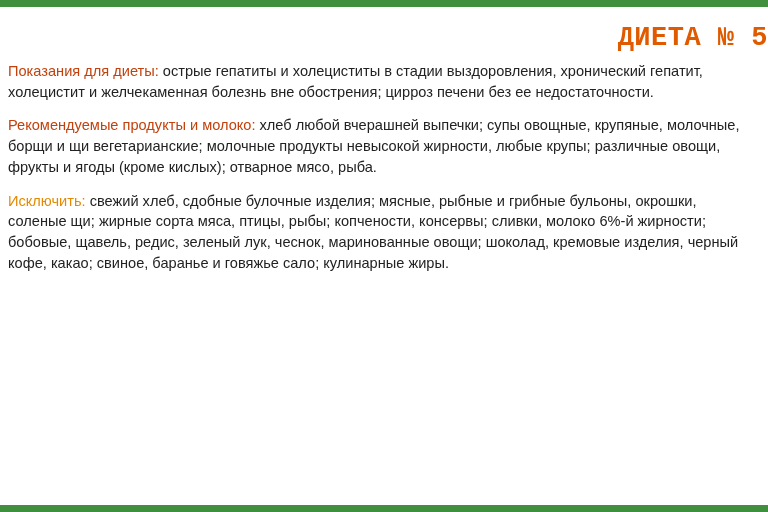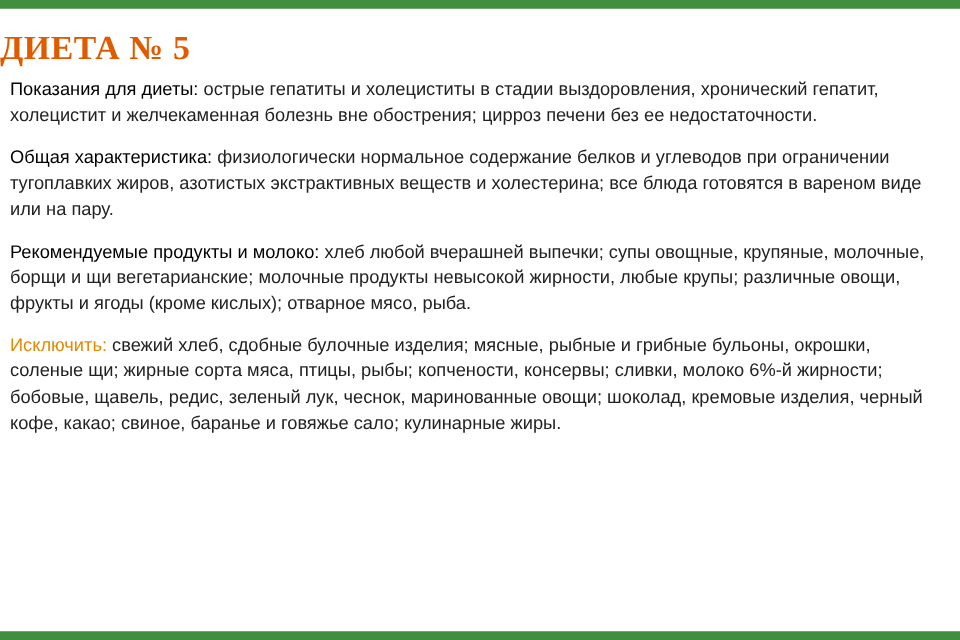--- a/index.html
+++ b/index.html
@@ -18,65 +18,62 @@
     width: 768px;
     height: 512px;
     box-sizing: border-box;
     border-top: 7px solid #3f8f3f;
     border-bottom: 7px solid #3f8f3f;
     border-left: 0;
     border-right: 0;
     background: #ffffff;
   }
   .title {
-    text-align: left;
+    text-align: right;
     color: #e05a00;
     font-weight: bold;
     font-size: 27px;
     letter-spacing: 0.5px;
     margin: 16px 0 8px 0;
-    font-family: Liberation Serif, serif;
+    font-family: Liberation Mono, monospace;
   }
   .content {
     padding: 0 14px 0 8px;
   }
   .para {
     color: #222222;
     font-size: 14.6px;
     line-height: 1.42;
     margin: 0 0 13px 0;
     text-align: left;
   }
   .para:last-child {
     margin-bottom: 16px;
   }
   .lead {
-    color: #000000;
+    color: #c2410c;
     font-weight: normal;
   }
   .lead-ex {
     color: #e38a00;
   }
 </style>
 </head>
 <body>
 
 <div id="page">
 
   <div class="title">ДИЕТА № 5</div>
 
   <div class="content">
 
     <p class="para">
       <span class="lead">Показания для диеты:</span><span> острые гепатиты и холециститы в стадии выздоровления, хронический гепатит, холецистит и желчекаменная болезнь вне обострения; цирроз печени без ее недостаточности.</span>
     </p>
 
-    <p class="para">
-      <span class="lead">Общая характеристика:</span><span> физиологически нормальное содержание белков и углеводов при ограничении тугоплавких жиров, азотистых экстрактивных веществ и холестерина; все блюда готовятся в вареном виде или на пару.</span>
-    </p>
 
     <p class="para">
       <span class="lead">Рекомендуемые продукты и молоко:</span><span> хлеб любой вчерашней выпечки; супы овощные, крупяные, молочные, борщи и щи вегетарианские; молочные продукты невысокой жирности, любые крупы; различные овощи, фрукты и ягоды (кроме кислых); отварное мясо, рыба.</span>
     </p>
 
     <p class="para">
       <span class="lead lead-ex">Исключить:</span><span> свежий хлеб, сдобные булочные изделия; мясные, рыбные и грибные бульоны, окрошки, соленые щи; жирные сорта мяса, птицы, рыбы; копчености, консервы; сливки, молоко 6%-й жирности; бобовые, щавель, редис, зеленый лук, чеснок, маринованные овощи; шоколад, кремовые изделия, черный кофе, какао; свиное, баранье и говяжье сало; кулинарные жиры.</span>
     </p>
 
   </div>

